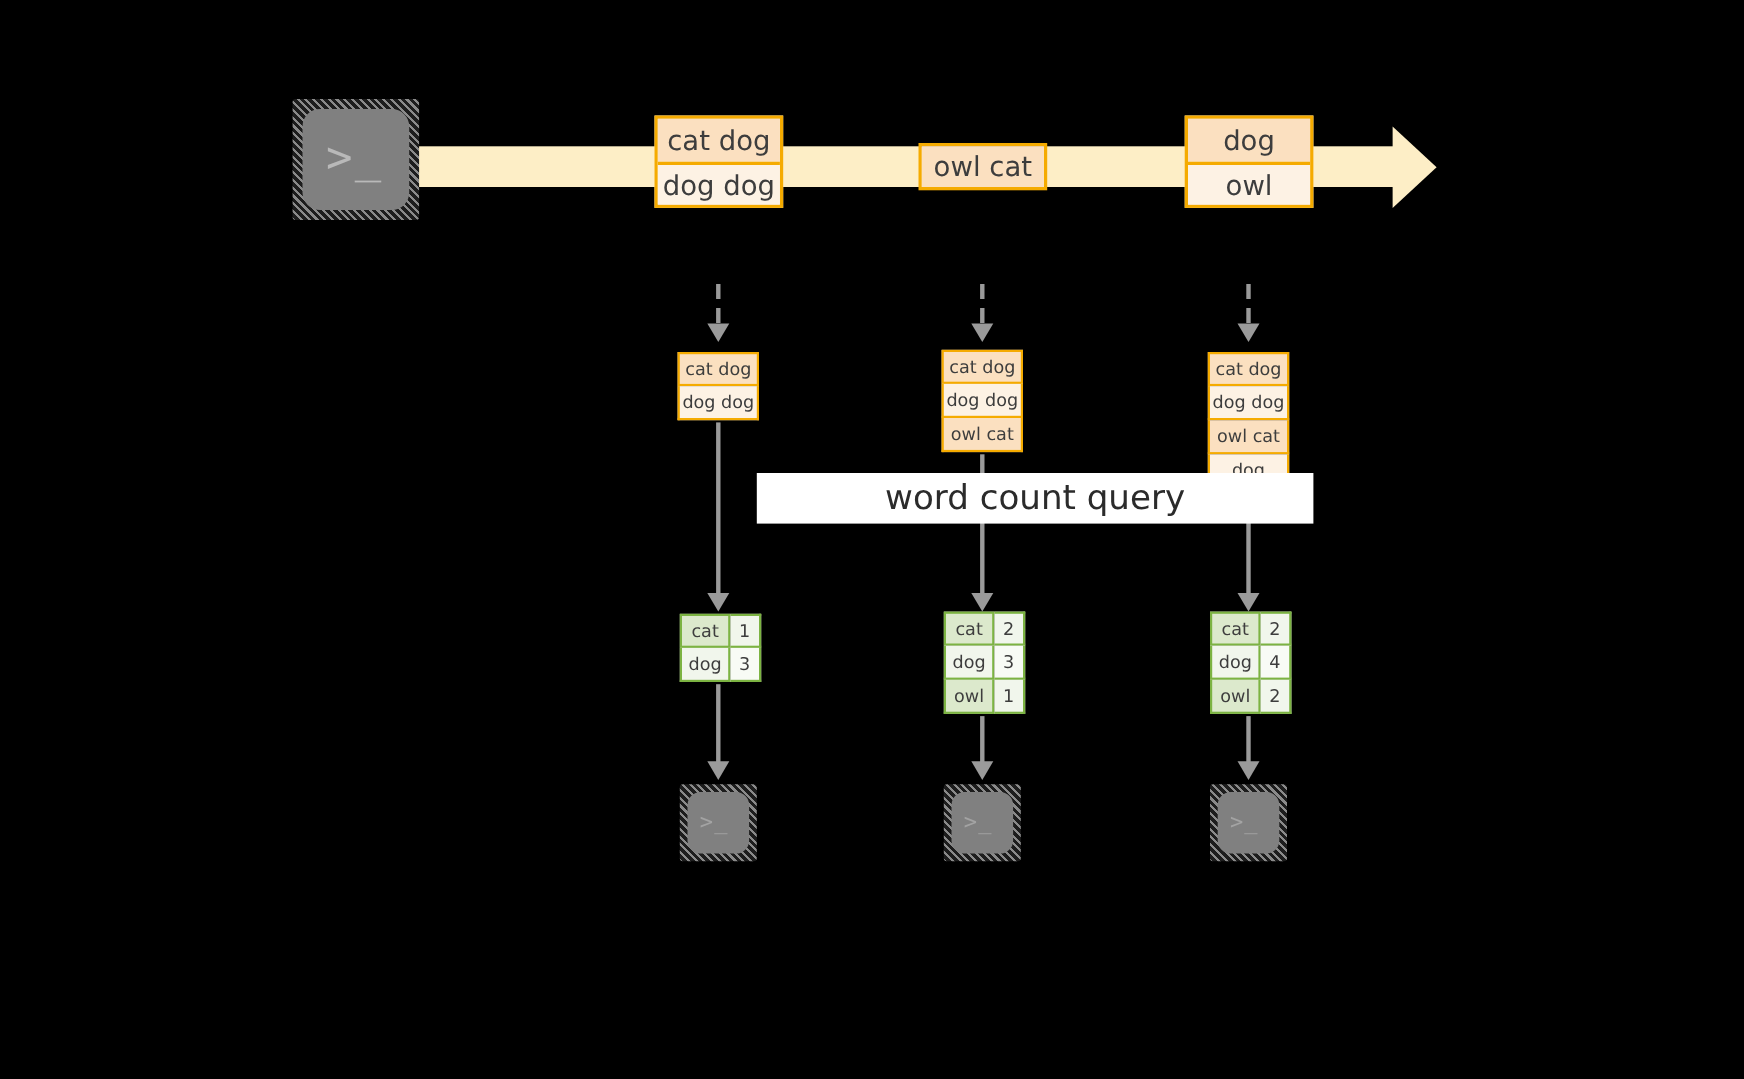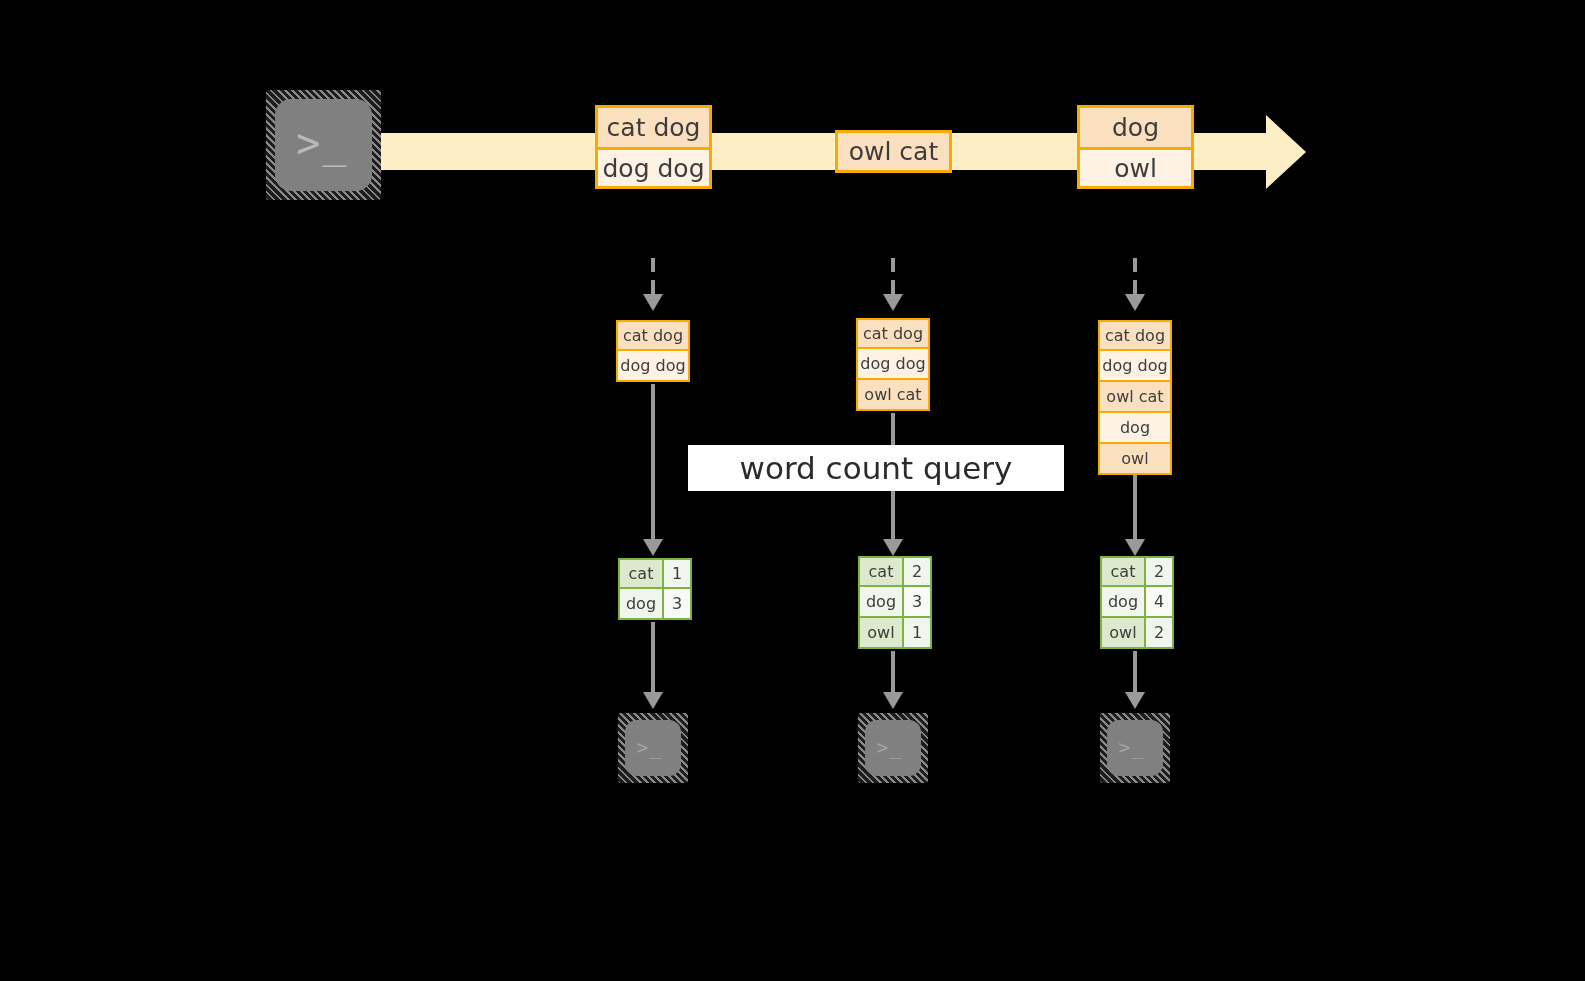--- a/index.html
+++ b/index.html
@@ -233,21 +233,21 @@
 
   <div class="conn" style="left:651px; top:384px; height:160px;"></div>
   <div class="conn-head" style="left:643px; top:539px;"></div>
 
   <div class="conn" style="left:891px; top:413px; height:131px;"></div>
   <div class="conn-head" style="left:883px; top:539px;"></div>
 
   <div class="conn" style="left:1133px; top:475px; height:69px;"></div>
   <div class="conn-head" style="left:1125px; top:539px;"></div>
 
-  <div class="query-band" style="left:688px; top:445px; width:376px; height:46px;">
+  <div class="query-band" style="left:688px; top:430px; width:506px; height:46px;">
     <span class="txt">word count query</span>
   </div>
 
   <div class="result" style="left:618px; top:558px;">
     <div class="res-row">
       <div class="res-cell word">cat</div>
       <div class="res-cell count">1</div>
     </div>
     <div class="res-row">
       <div class="res-cell word">dog</div>

